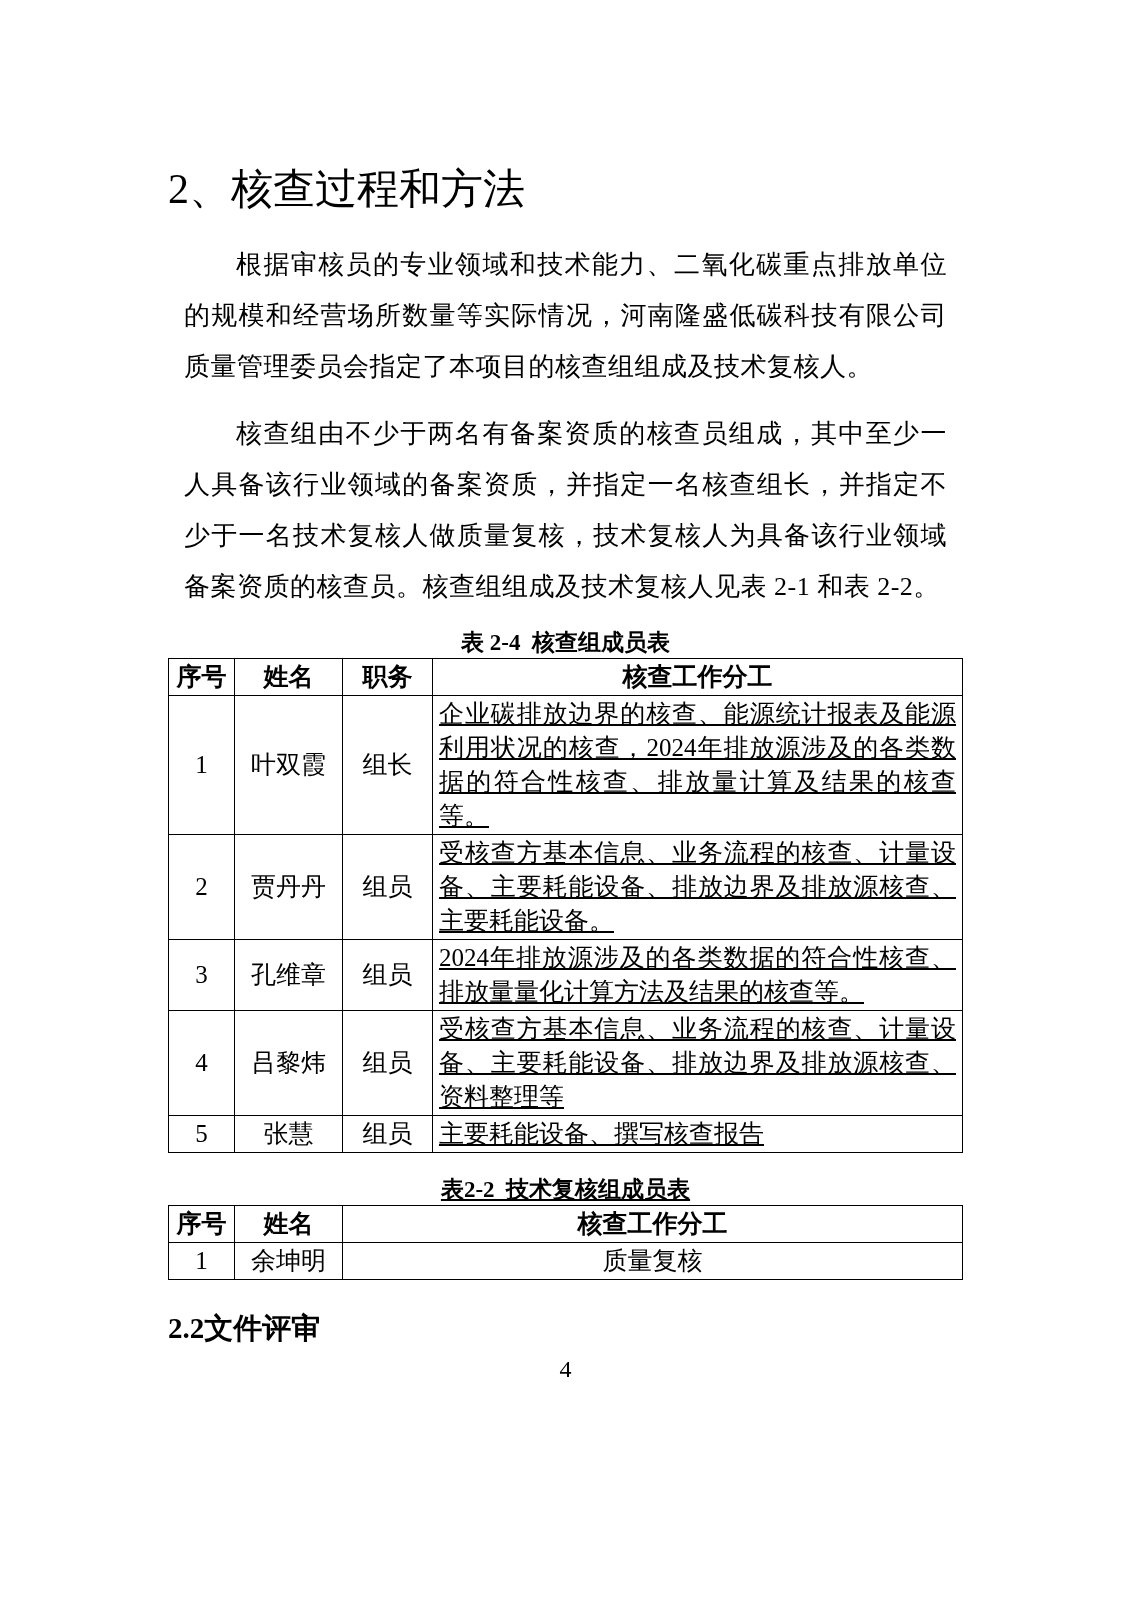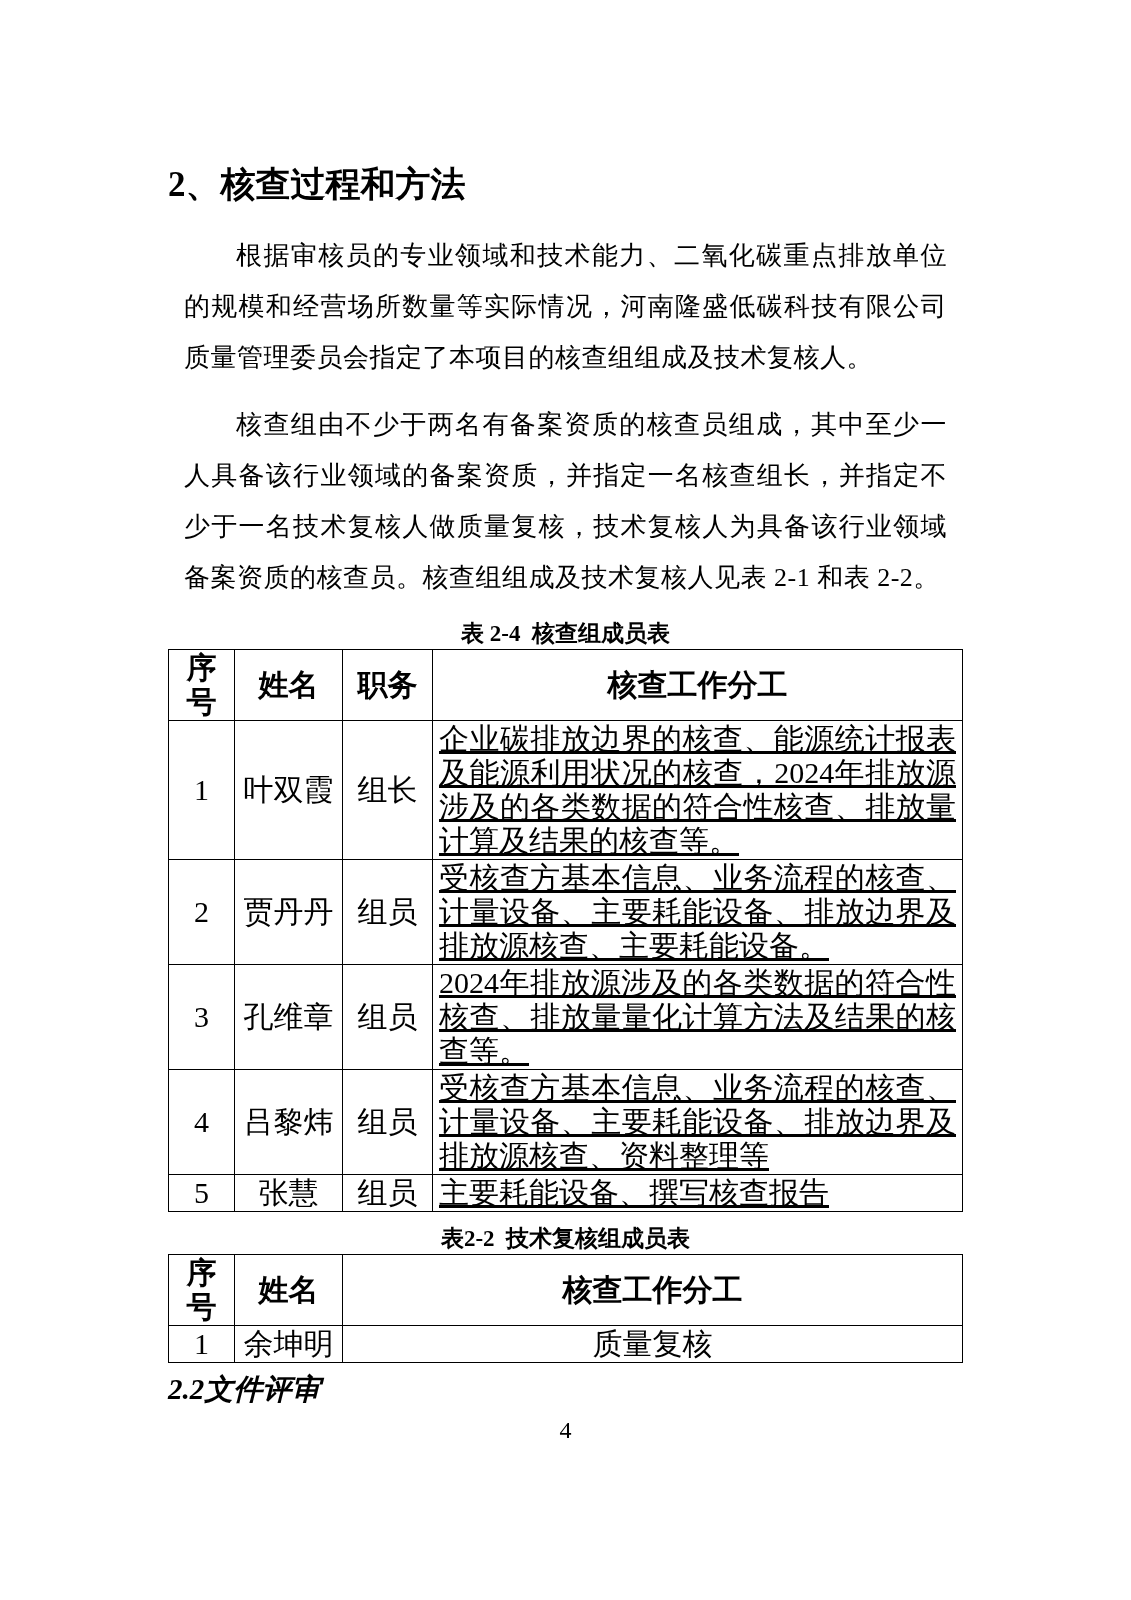--- a/index.html
+++ b/index.html
@@ -18,55 +18,55 @@
     width: 1131px;
     height: 1600px;
     background: #ffffff;
     overflow: hidden;
   }
   .content {
     padding: 0 168px;
   }
   .h1 {
     margin: 163px 0 0 0;
-    font-size: 35px;
-    font-weight: 700;
+    font-size: 42px;
+    font-weight: 400;
     line-height: 1.25;
   }
   .h2 {
     font-size: 29px;
     font-weight: 700;
     line-height: 1.25;
   }
   .h2.s21 { margin: 44px 0 0 0; }
-  .h2.s22 { margin: 8px 0 0 0; font-style: italic; }
+  .h2.s22 { margin: 30px 0 0 0; }
   .para {
     margin: 16px;
     font-size: 26px;
     line-height: 51px;
     text-align: justify;
     text-indent: 2em;
     letter-spacing: 0.5px;
   }
   .para.first { margin-top: 23px; }
   .para.last  { margin-top: 18px; }
   .table-caption {
     font-size: 23px;
     font-weight: 700;
     text-align: center;
     line-height: 30px;
     white-space: pre-wrap;
   }
   .cap1 { margin-top: 14px; }
-  .cap2 { margin-top: 12px; }
+  .cap2 { margin-top: 22px; text-decoration: underline; }
   table {
     border-collapse: collapse;
     width: 100%;
     table-layout: fixed;
-    font-size: 30px;
+    font-size: 25px;
     line-height: 34px;
   }
   th, td {
     border: 1.5px solid #000000;
     padding: 1px 6px;
     vertical-align: middle;
     overflow: hidden;
   }
   th {
     font-weight: 700;

